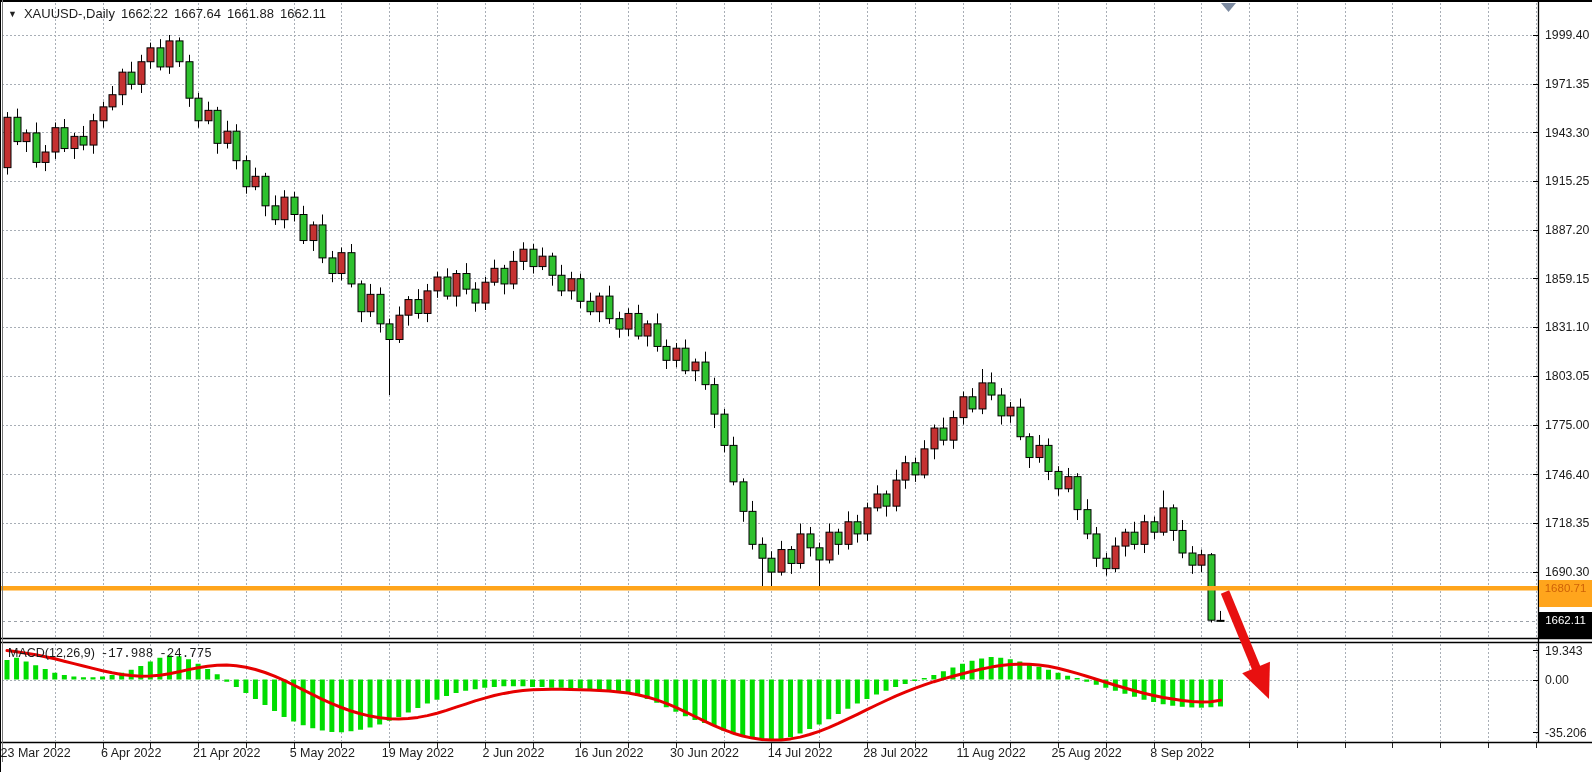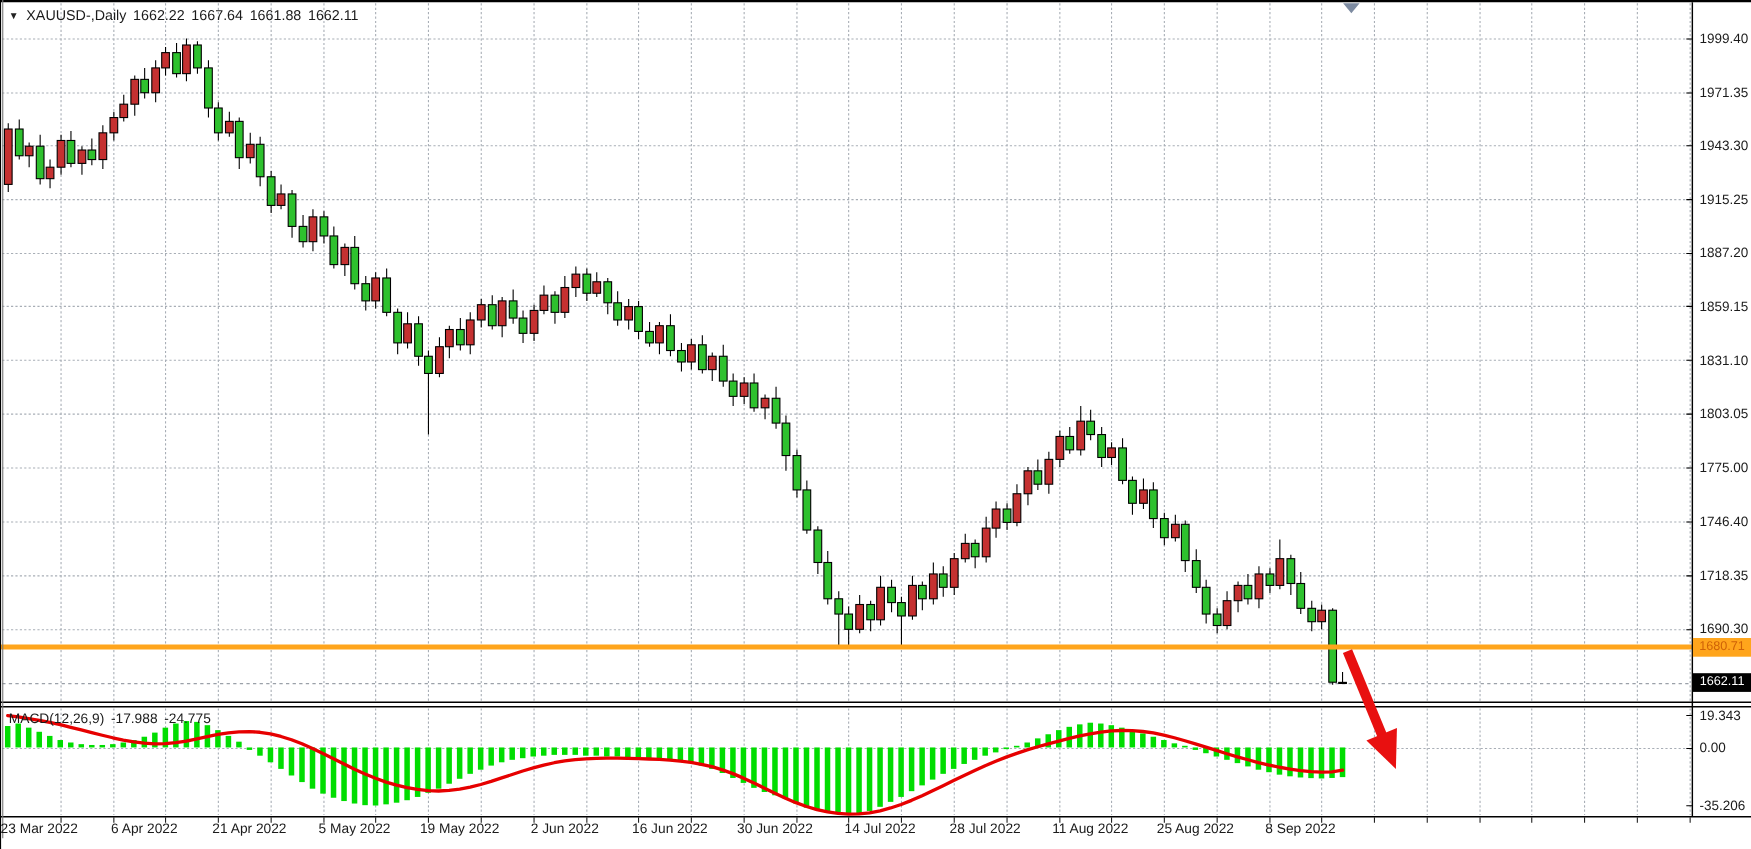--- a/index.html
+++ b/index.html
@@ -6,23 +6,23 @@
   #root{
     position:relative;width:1592px;height:772px;background:#ffffff;overflow:hidden;
     font-family:"Liberation Sans","DejaVu Sans",sans-serif;
   }
   #chart-svg{position:absolute;left:0;top:0;}
   .overlay{position:absolute;color:#1b1b1b;white-space:nowrap;}
   #header{left:8px;top:6px;font-size:13px;}
   #header .dd{font-size:9px;color:#222;margin-right:7px;vertical-align:1px;}
   #header span.v{margin-left:6px;}
   #macd-label{left:8px;top:646px;font-size:12.5px;}
-  #macd-label span.v{margin-left:6px;}
+  #macd-label span.v{margin-left:6px;font-family:Liberation Mono, monospace;}
   .badge{
-    position:absolute;left:1539px;width:53px;height:17px;line-height:17px;
+    position:absolute;left:1539px;width:53px;height:27px;line-height:17px;
     font-size:11.5px;text-align:center;letter-spacing:0;
   }
   #hline-badge{top:580px;background:#FFA51C;color:#cf6207;}
   #bid-badge{top:612px;background:#000000;color:#ffffff;}
 </style>
 </head>
 <body>
 
 <div id="root">
 

